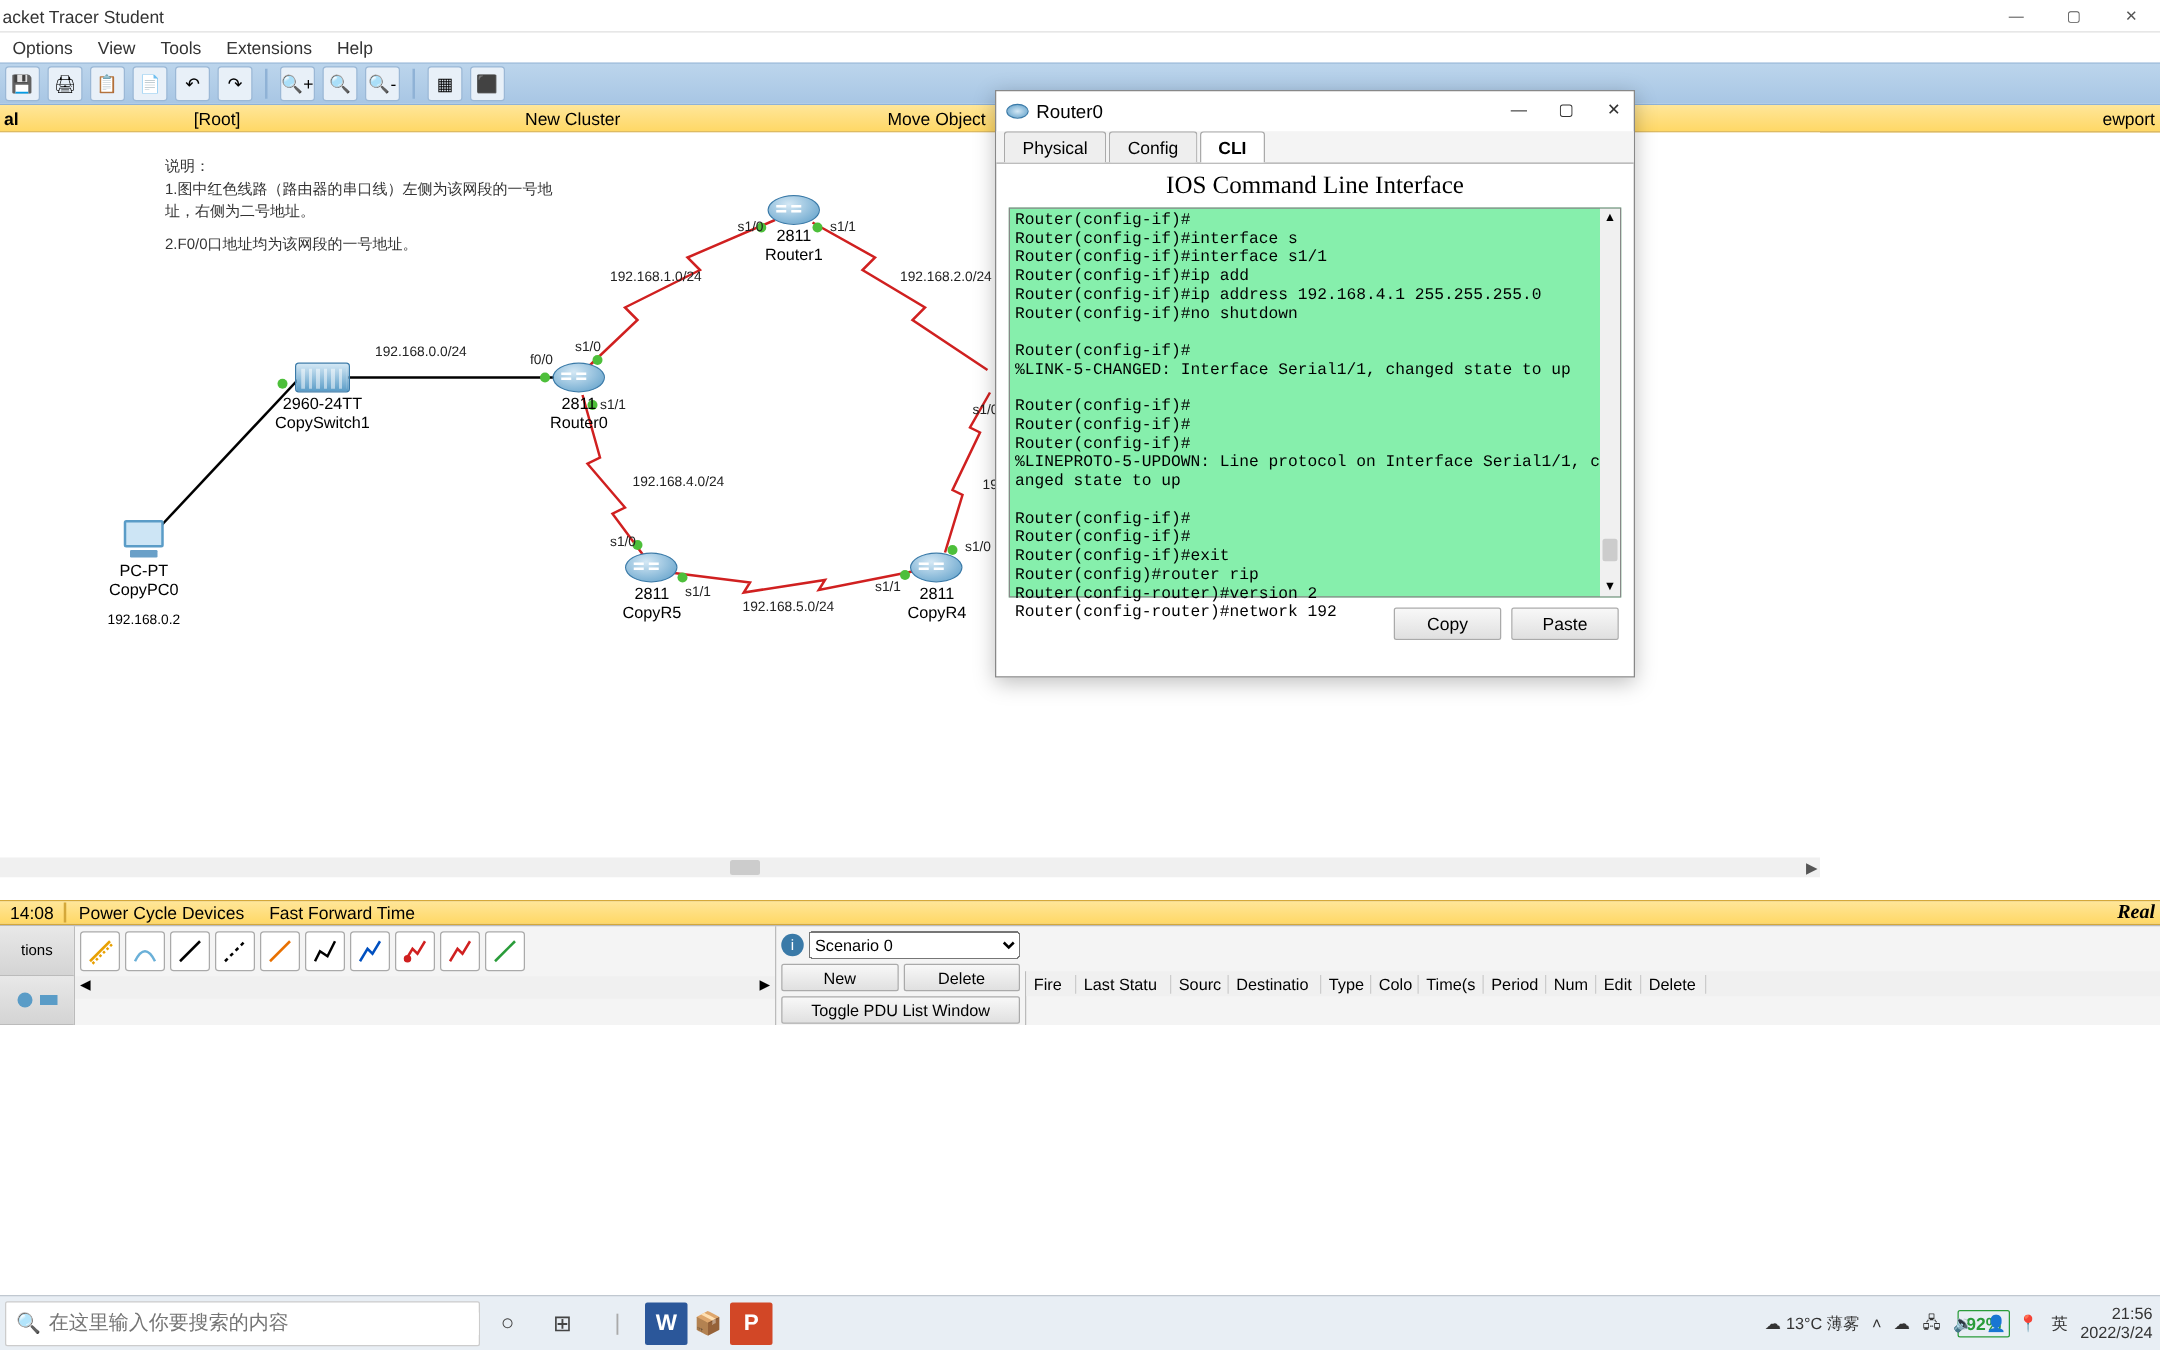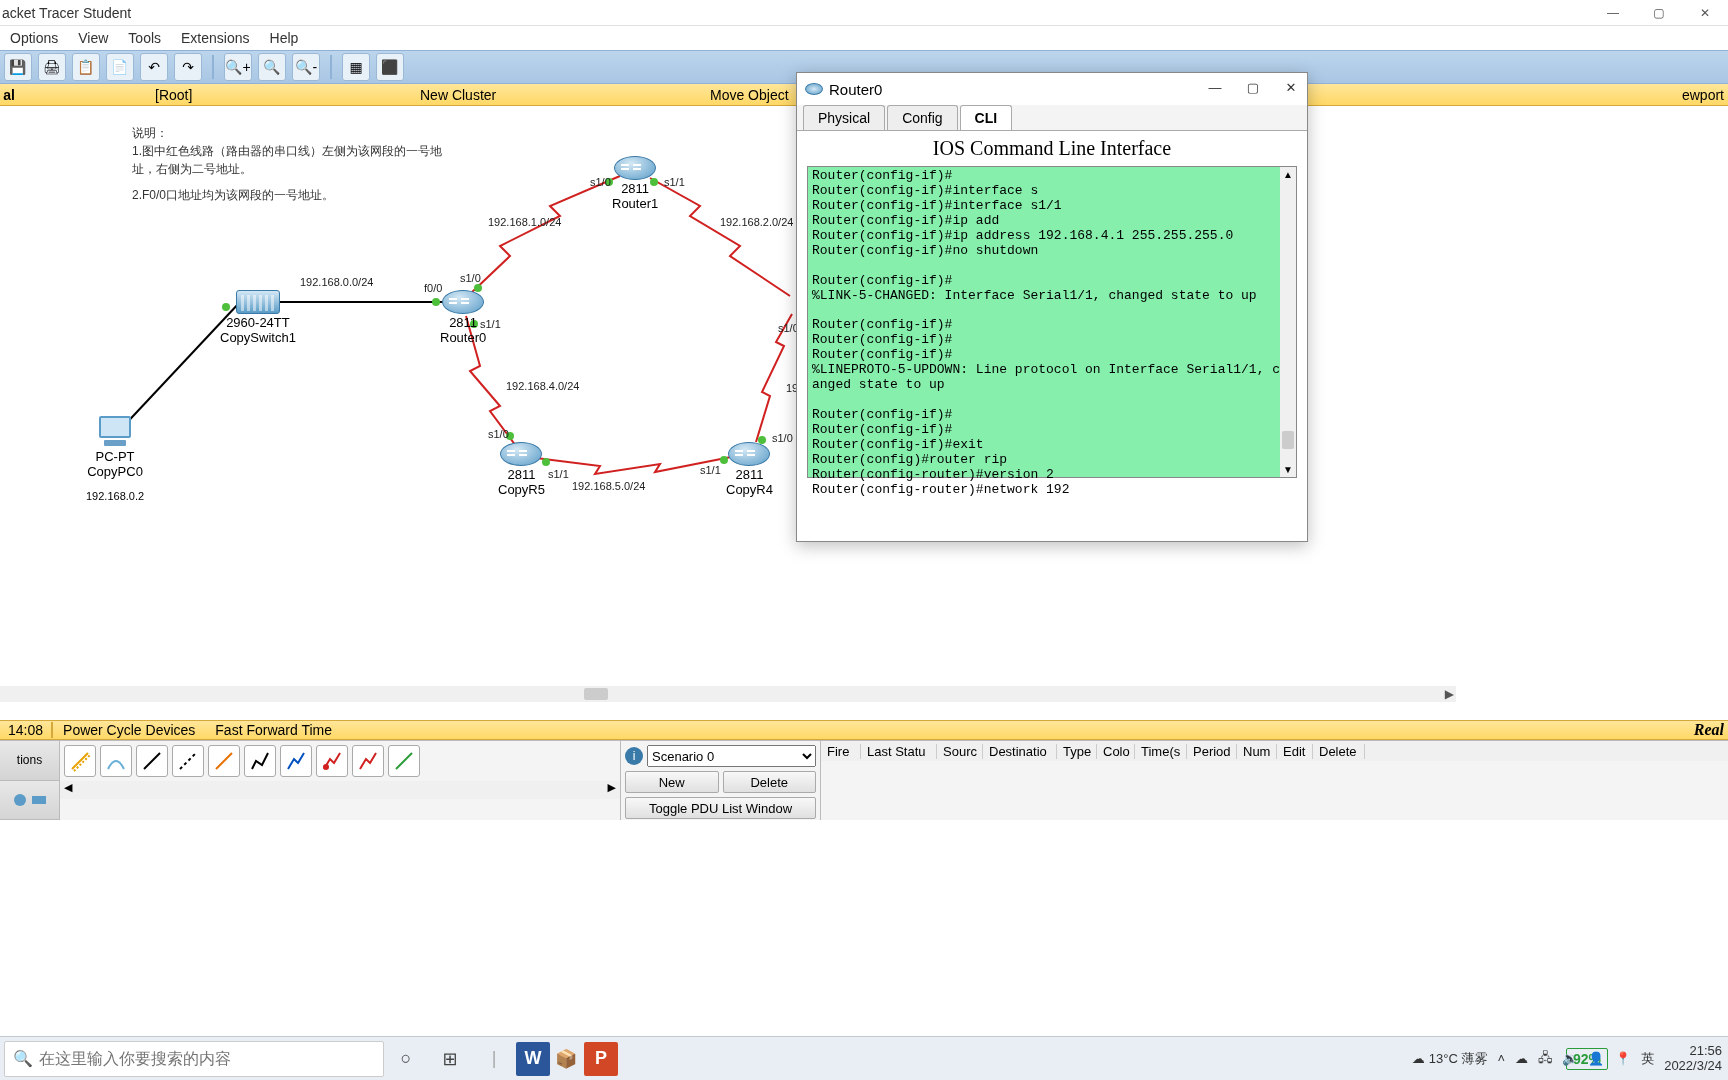--- a/index.html
+++ b/index.html
@@ -75,21 +75,21 @@
 .bp-conntypes .hs .al { position: absolute; left: 4px; font-size: 11px; }
 .bp-conntypes .hs .ar { position: absolute; right: 4px; font-size: 11px; }
 .bp-conntypes .autolabel { height: 20px; text-align: center; font-size: 14px; background: linear-gradient(#ffe699,#ffd866); border-top: 1px solid #d4a83a; }
 .bp-scenario { width: 200px; padding: 4px; border-left: 1px solid #bbb; }
 .bp-scenario .srow { display: flex; align-items: center; gap: 4px; margin-bottom: 4px; }
 .bp-scenario .info { width: 18px; height: 18px; border-radius: 50%; background: #3a7aa8; color: #fff; font-size: 12px; text-align: center; line-height: 18px; }
 .bp-scenario select { flex: 1; font-size: 13px; height: 22px; }
 .bp-scenario .btns { display: flex; gap: 4px; }
 .bp-scenario button { flex: 1; font-size: 13px; height: 22px; background: linear-gradient(#f8f8f8,#e0e0e0); border: 1px solid #aaa; border-radius: 2px; }
 .bp-scenario .toggle { width: 100%; margin-top: 4px; }
-.bp-table { flex: 1; border-left: 1px solid #bbb; }
+.bp-table { flex: 1; border-left: 1px solid #bbb; margin-top: 36px; }
 .bp-table .hdr { display: flex; font-size: 13px; height: 20px; align-items: center; background: #f0f0f0; }
 .bp-table .hdr span { padding: 0 6px; border-right: 1px solid #ccc; white-space: nowrap; overflow: hidden; }
 
 
 .cliwindow { position: absolute; left: 796px; top: 72px; width: 512px; height: 470px; background: #fff; border: 1px solid #888; box-shadow: 0 4px 16px rgba(0,0,0,.25); }
 .cliwindow .cwtitle { height: 32px; display: flex; align-items: center; padding-left: 8px; font-size: 15px; gap: 6px; }
 .cliwindow .cwtitle .ricon { width: 18px; height: 12px; background: radial-gradient(ellipse,#d4e8f5,#5a9cc7); border-radius: 50%; border: 1px solid #3a7aa8; }
 .cliwindow .cwctrls { position: absolute; right: 4px; top: 4px; display: flex; gap: 14px; }
 .cliwindow .cwctrls span { width: 24px; height: 20px; display: flex; align-items: center; justify-content: center; font-size: 13px; color: #333; }
 .cliwindow .cwtabs { height: 26px; display: flex; border-bottom: 1px solid #aaa; background: #f4f4f4; padding-left: 6px; }
@@ -237,21 +237,21 @@
         <div class="base"></div>
       </div>
     <div class="label"><span>PC-PT</span><br><span>CopyPC0</span></div>
     <div style="font-size:11px; margin-top:10px;">192.168.0.2</div>
   </div>
 
   <div class="linklabel" style="left:300px; top:170px;">192.168.0.0/24</div>
   <div class="linklabel" style="left:488px; top:110px;">192.168.1.0/24</div>
   <div class="linklabel" style="left:720px; top:110px;">192.168.2.0/24</div>
   <div class="linklabel" style="left:506px; top:274px;">192.168.4.0/24</div>
-  <div class="linklabel" style="left:572px; top:374px;">192.168.5.0/24</div>
+  <div class="linklabel" style="left:594px; top:374px;">192.168.5.0/24</div>
   <div class="linklabel" style="left:786px; top:276px;">19</div>
 
   <div class="portlabel" style="left:424px; top:176px;">f0/0</div>
   <div class="portlabel" style="left:460px; top:166px;">s1/0</div>
   <div class="portlabel" style="left:590px; top:70px;">s1/0</div>
   <div class="portlabel" style="left:664px; top:70px;">s1/1</div>
   <div class="portlabel" style="left:480px; top:212px;">s1/1</div>
   <div class="portlabel" style="left:488px; top:322px;">s1/0</div>
   <div class="portlabel" style="left:548px; top:362px;">s1/1</div>
   <div class="portlabel" style="left:700px; top:358px;">s1/1</div>
@@ -300,20 +300,24 @@
 Router(config-if)#
 Router(config-if)#exit
 Router(config)#router rip
 Router(config-router)#version 2
 Router(config-router)#network 192</pre>
     <div class="vscroll">
       <span class="up">▲</span>
       <div class="thumb"></div>
       <span class="dn">▼</span>
     </div>
+  </div>
+  <div class="cwbtns">
+    <button>Copy</button>
+    <button>Paste</button>
   </div>
 </div>
 
 <div class="timebar">
   <span class="clock">14:08</span>
   <span class="btn">Power Cycle Devices</span>
   <span class="btn">Fast Forward Time</span>
   <span class="real">Real</span>
 </div>
 

